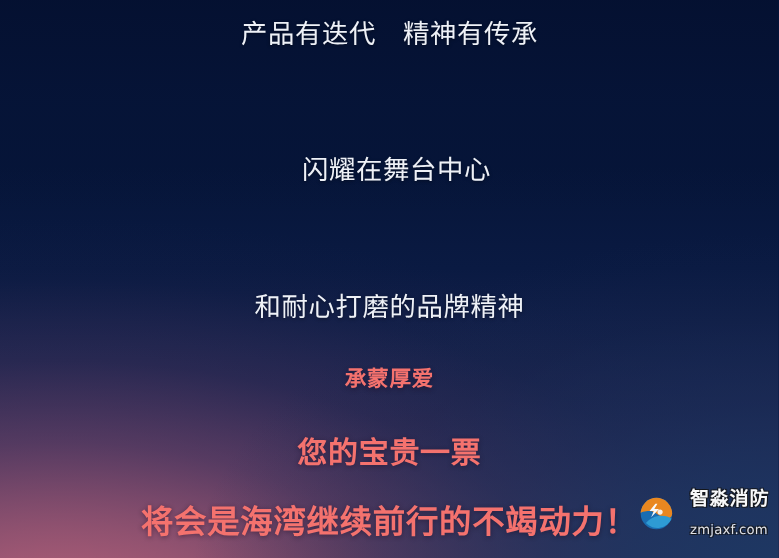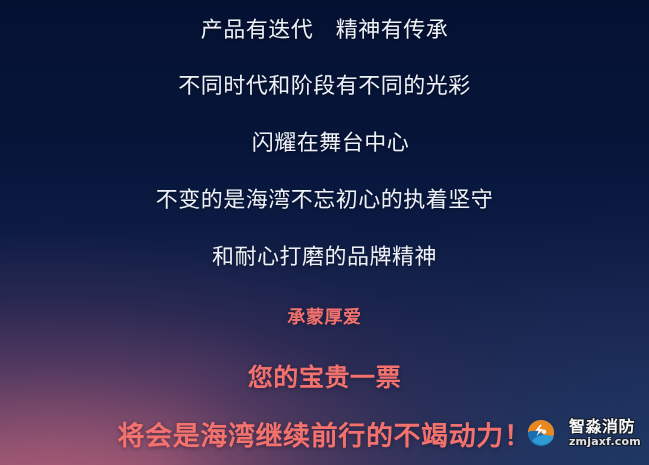--- a/index.html
+++ b/index.html
@@ -148,23 +148,23 @@
     color: #ffffff;
     letter-spacing: 0.5px;
     text-shadow:
       -1px -1px 0 rgba(20, 20, 20, 0.75),
        1px -1px 0 rgba(20, 20, 20, 0.75),
       -1px  1px 0 rgba(20, 20, 20, 0.75),
        1px  1px 0 rgba(20, 20, 20, 0.75);
   }
 
   .wm-url {
-    margin-top: 1px;
+    margin-top: 12px;
     font-size: 11px;
-    font-weight: 700;
+    font-weight: 400;
     color: #e8e8ec;
     letter-spacing: 0.2px;
     text-shadow:
       -1px -1px 0 rgba(20, 20, 20, 0.7),
        1px -1px 0 rgba(20, 20, 20, 0.7),
       -1px  1px 0 rgba(20, 20, 20, 0.7),
        1px  1px 0 rgba(20, 20, 20, 0.7);
   }
 </style>
 </head>
@@ -174,25 +174,23 @@
 
   <div class="bg-base"></div>
   <div class="bg-warm"></div>
   <div class="bg-cool"></div>
   <div class="bg-top"></div>
 
   <div class="lines">
 
     <div class="line line-white" style="top:19px;">产品有迭代　精神有传承</div>
 
-    <div class="line line-white" style="top:75px;">不同时代和阶段有不同的光彩</div>
 
     <div class="line line-white" style="top:132px;padding-left:6px;">闪耀在舞台中心</div>
 
-    <div class="line line-white" style="top:189px;">不变的是海湾不忘初心的执着坚守</div>
 
     <div class="line line-white" style="top:246px;">和耐心打磨的品牌精神</div>
 
     <div class="line line-pink pink-sm" style="top:308px;">承蒙厚爱</div>
 
     <div class="line line-pink pink-md" style="top:365px;">您的宝贵一票</div>
 
     <div class="line line-pink pink-lg" style="top:422px;">将会是海湾继续前行的不竭动力！</div>
 
   </div>

